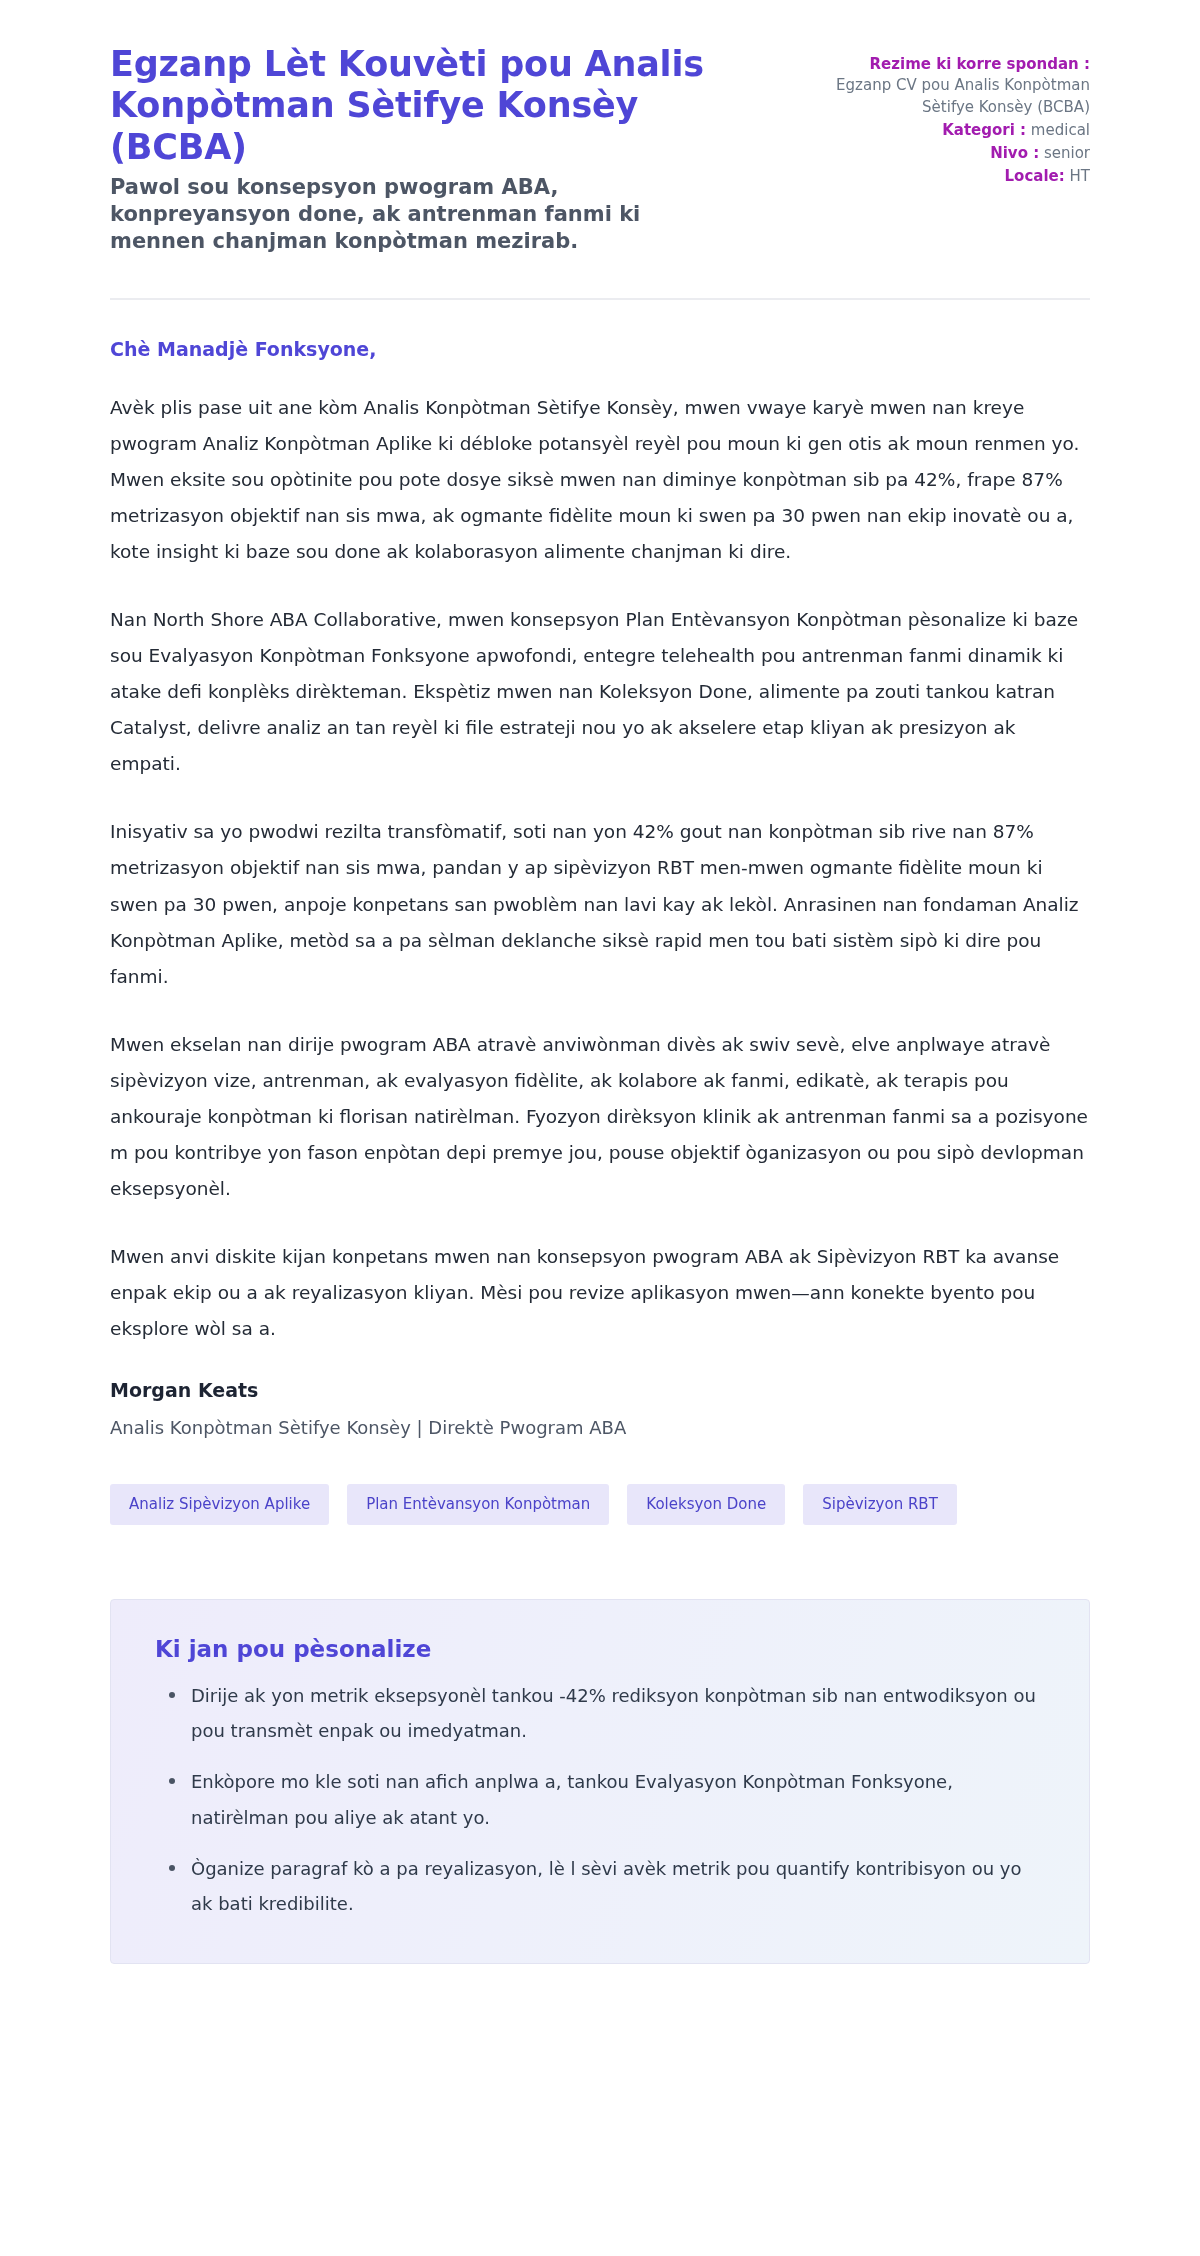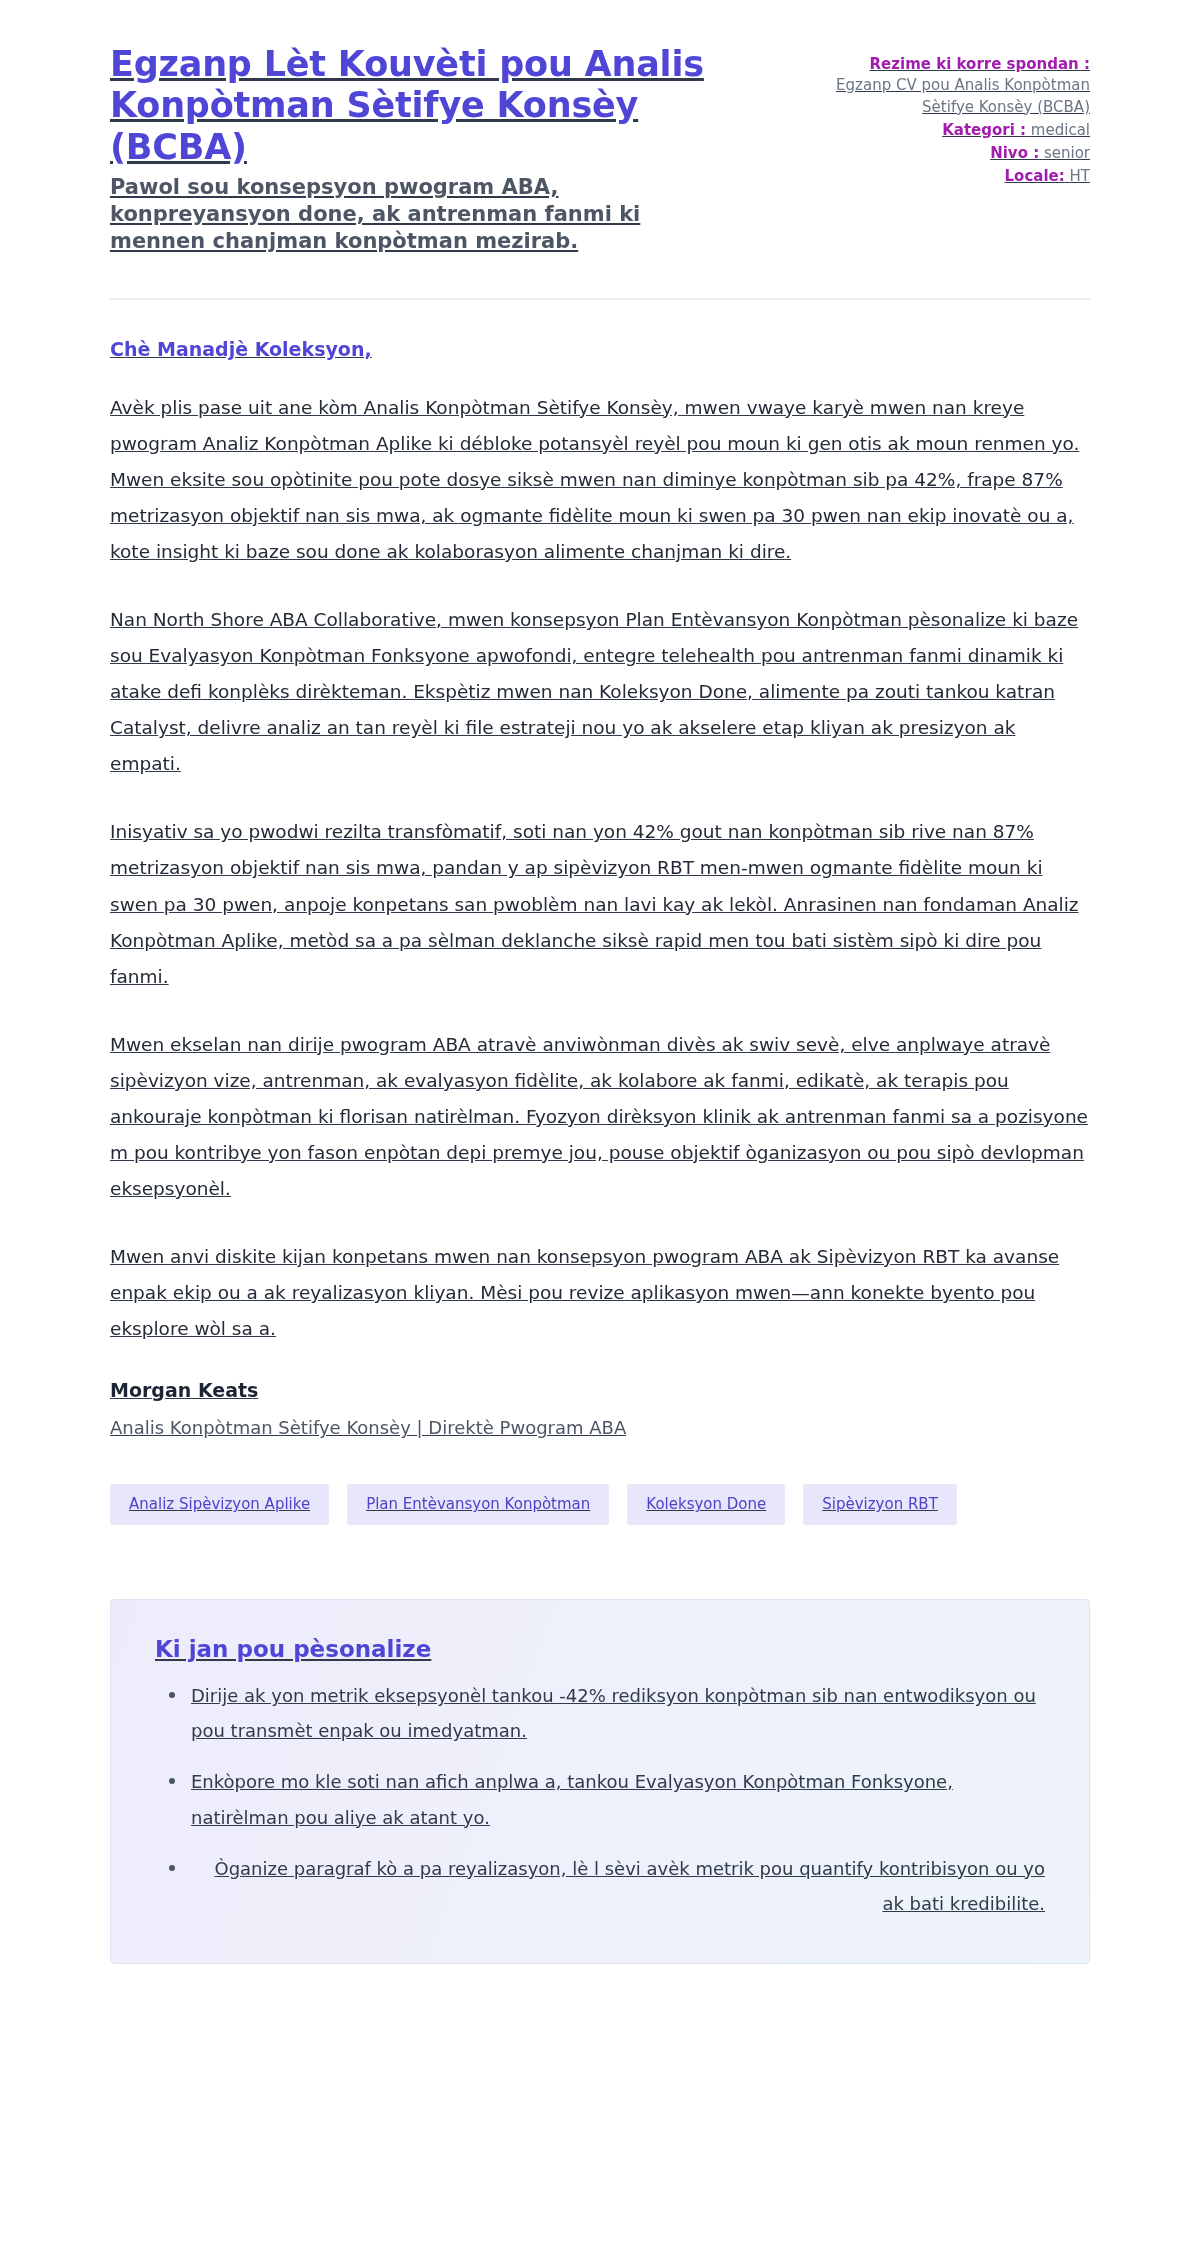--- a/index.html
+++ b/index.html
@@ -11,21 +11,20 @@
     width: 1200px;
     min-height: 2256px;
     font-family: "DejaVu Sans", "Liberation Sans", sans-serif;
     color: #2f3a4a;
     -webkit-font-smoothing: antialiased;
   }
   .page {
     width: 1200px;
     box-sizing: border-box;
     padding: 44px 110px 12px 110px;
-    text-decoration: underline;
   }
 
   
   .header {
     display: flex;
     align-items: flex-start;
     justify-content: space-between;
     gap: 40px;
   }
   .header-left {
@@ -141,21 +140,21 @@
     list-style: none;
   }
   .callout-list li {
     position: relative;
     font-size: 18px;
     line-height: 1.95;
     color: #2f3a4a;
     margin-bottom: 16px;
     padding-left: 8px;
   }
-  .callout-list li:last-child { margin-bottom: 0; text-align: right; }
+  .callout-list li:last-child { margin-bottom: 0; }
   .callout-list li::before {
     content: "";
     position: absolute;
     left: -14px;
     top: 14px;
     width: 6px;
     height: 6px;
     border-radius: 50%;
     background: #4a5464;
   }
@@ -176,21 +175,21 @@
       <span class="meta-line">Egzanp CV pou Analis Konpòtman Sètifye Konsèy (BCBA)</span>
       <span class="meta-pair"><span class="meta-strong">Kategori :</span> <span>medical</span></span>
       <span class="meta-pair"><span class="meta-strong">Nivo :</span> <span>senior</span></span>
       <span class="meta-pair"><span class="meta-strong">Locale:</span> <span>HT</span></span>
     </div>
   </div>
 
   <hr class="divider">
 
   <div class="letter">
-    <p class="salutation">Chè Manadjè Koleksyon,</p>
+    <p class="salutation">Chè Manadjè Fonksyone,</p>
 
     <p class="para">Avèk plis pase uit ane kòm Analis Konpòtman Sètifye Konsèy, mwen vwaye karyè mwen nan kreye pwogram Analiz Konpòtman Aplike ki débloke potansyèl reyèl pou moun ki gen otis ak moun renmen yo. Mwen eksite sou opòtinite pou pote dosye siksè mwen nan diminye konpòtman sib pa 42%, frape 87% metrizasyon objektif nan sis mwa, ak ogmante fidèlite moun ki swen pa 30 pwen nan ekip inovatè ou a, kote insight ki baze sou done ak kolaborasyon alimente chanjman ki dire.</p>
     <p class="para">Nan North Shore ABA Collaborative, mwen konsepsyon Plan Entèvansyon Konpòtman pèsonalize ki baze sou Evalyasyon Konpòtman Fonksyone apwofondi, entegre telehealth pou antrenman fanmi dinamik ki atake defi konplèks dirèkteman. Ekspètiz mwen nan Koleksyon Done, alimente pa zouti tankou katran Catalyst, delivre analiz an tan reyèl ki file estrateji nou yo ak akselere etap kliyan ak presizyon ak empati.</p>
     <p class="para">Inisyativ sa yo pwodwi rezilta transfòmatif, soti nan yon 42% gout nan konpòtman sib rive nan 87% metrizasyon objektif nan sis mwa, pandan y ap sipèvizyon RBT men-mwen ogmante fidèlite moun ki swen pa 30 pwen, anpoje konpetans san pwoblèm nan lavi kay ak lekòl. Anrasinen nan fondaman Analiz Konpòtman Aplike, metòd sa a pa sèlman deklanche siksè rapid men tou bati sistèm sipò ki dire pou fanmi.</p>
     <p class="para">Mwen ekselan nan dirije pwogram ABA atravè anviwònman divès ak swiv sevè, elve anplwaye atravè sipèvizyon vize, antrenman, ak evalyasyon fidèlite, ak kolabore ak fanmi, edikatè, ak terapis pou ankouraje konpòtman ki florisan natirèlman. Fyozyon dirèksyon klinik ak antrenman fanmi sa a pozisyone m pou kontribye yon fason enpòtan depi premye jou, pouse objektif òganizasyon ou pou sipò devlopman eksepsyonèl.</p>
     <p class="para">Mwen anvi diskite kijan konpetans mwen nan konsepsyon pwogram ABA ak Sipèvizyon RBT ka avanse enpak ekip ou a ak reyalizasyon kliyan. Mèsi pou revize aplikasyon mwen—ann konekte byento pou eksplore wòl sa a.</p>
 
     <div class="signature">
       <p class="sig-name">Morgan Keats</p>
       <p class="sig-role">Analis Konpòtman Sètifye Konsèy | Direktè Pwogram ABA</p>

